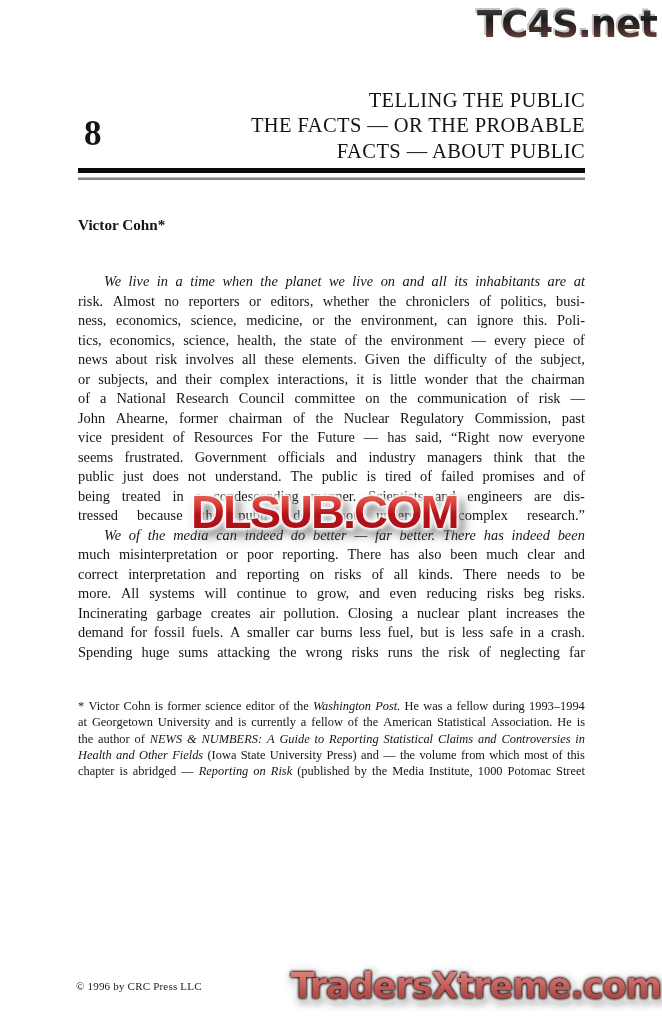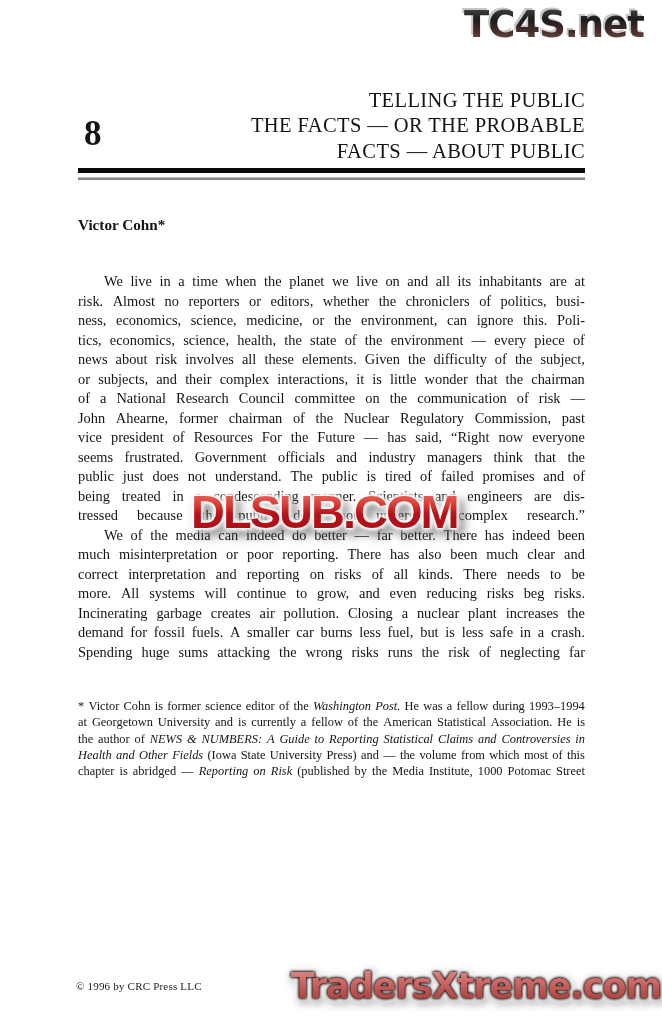--- a/index.html
+++ b/index.html
@@ -6,21 +6,21 @@
   .page{
     position:relative;
     width:662px;height:1024px;
     background:#ffffff;
     overflow:hidden;
     font-family:"Liberation Serif","DejaVu Serif",serif;
     color:#141414;
   }
   
   .wm-top{
-    position:absolute;top:3px;right:18px;
+    position:absolute;top:3px;right:5px;
     font-family:"DejaVu Sans","Liberation Sans",sans-serif;
     font-weight:bold;font-size:37px;letter-spacing:-1px;
     background:linear-gradient(180deg,#555 0%,#1c1c1c 38%,#4a2f2b 68%,#95625b 100%);
     -webkit-background-clip:text;background-clip:text;color:transparent;
     filter:drop-shadow(-2px -2px 0 #c6c6c6);
   }
   .wm-mid{
     position:absolute;left:191px;top:484px;
     font-family:Liberation Sans, sans-serif;
     font-weight:900;font-size:47px;letter-spacing:-2px;
@@ -55,21 +55,21 @@
   .body-text{
     position:absolute;left:78px;right:77px;top:272px;
     font-size:14.4px;line-height:19.5px;
   }
   .footnote{
     position:absolute;left:78px;right:77px;top:698px;
     font-size:12.4px;line-height:16.3px;
   }
   .line{display:block;}
   .line.j{display:flex;justify-content:space-between;white-space:pre;}
-  .line.ind{padding-left:26px;}
+  .line.ind{padding-left:26px;font-style:italic;}
   .it{font-style:italic;text-align:center;}
   
   .copyright{position:absolute;left:76px;top:980px;font-size:11px;letter-spacing:.2px;color:#222;}
 </style>
 </head>
 <body>
 
 <div class="page">
 
   <div class="wm-top">TC4S.net</div>

